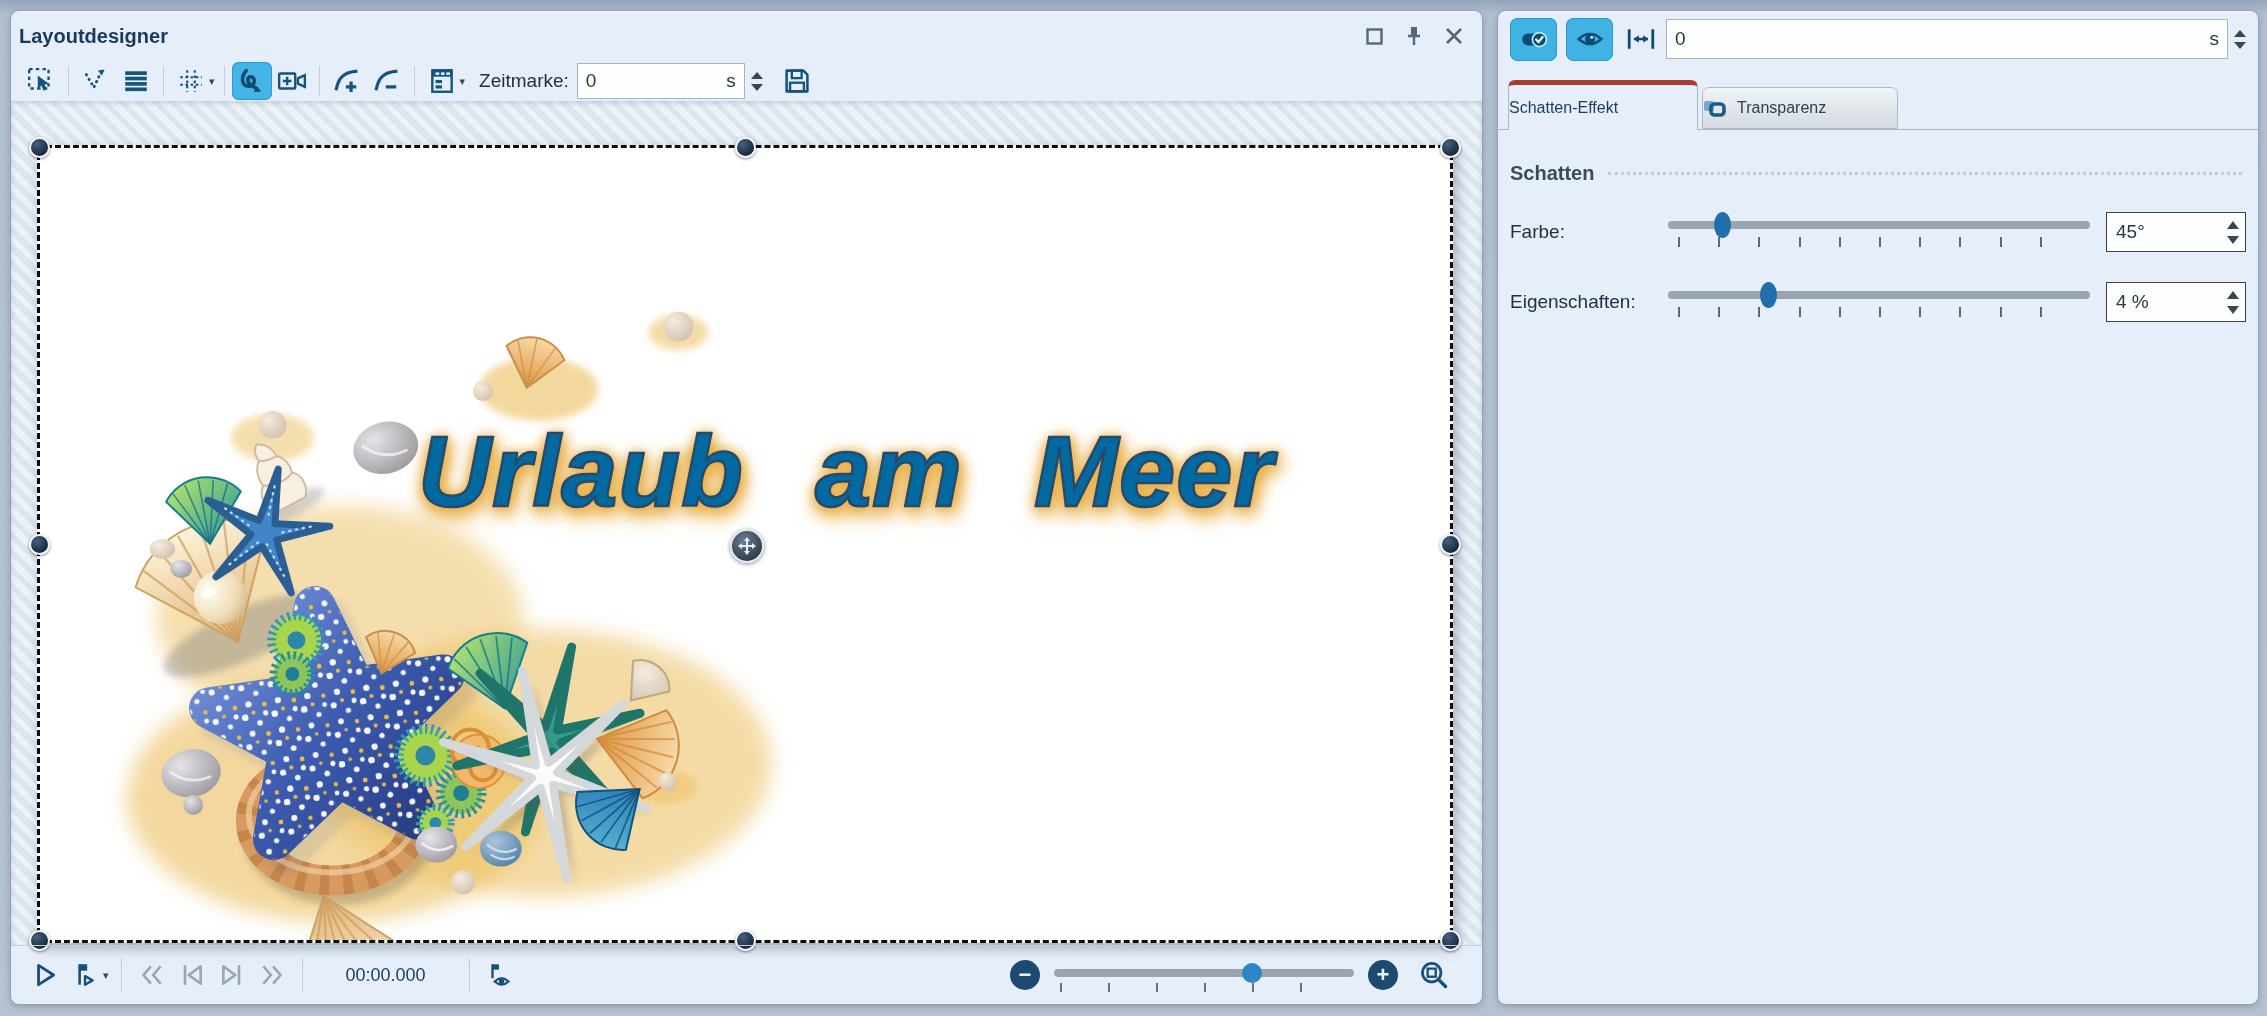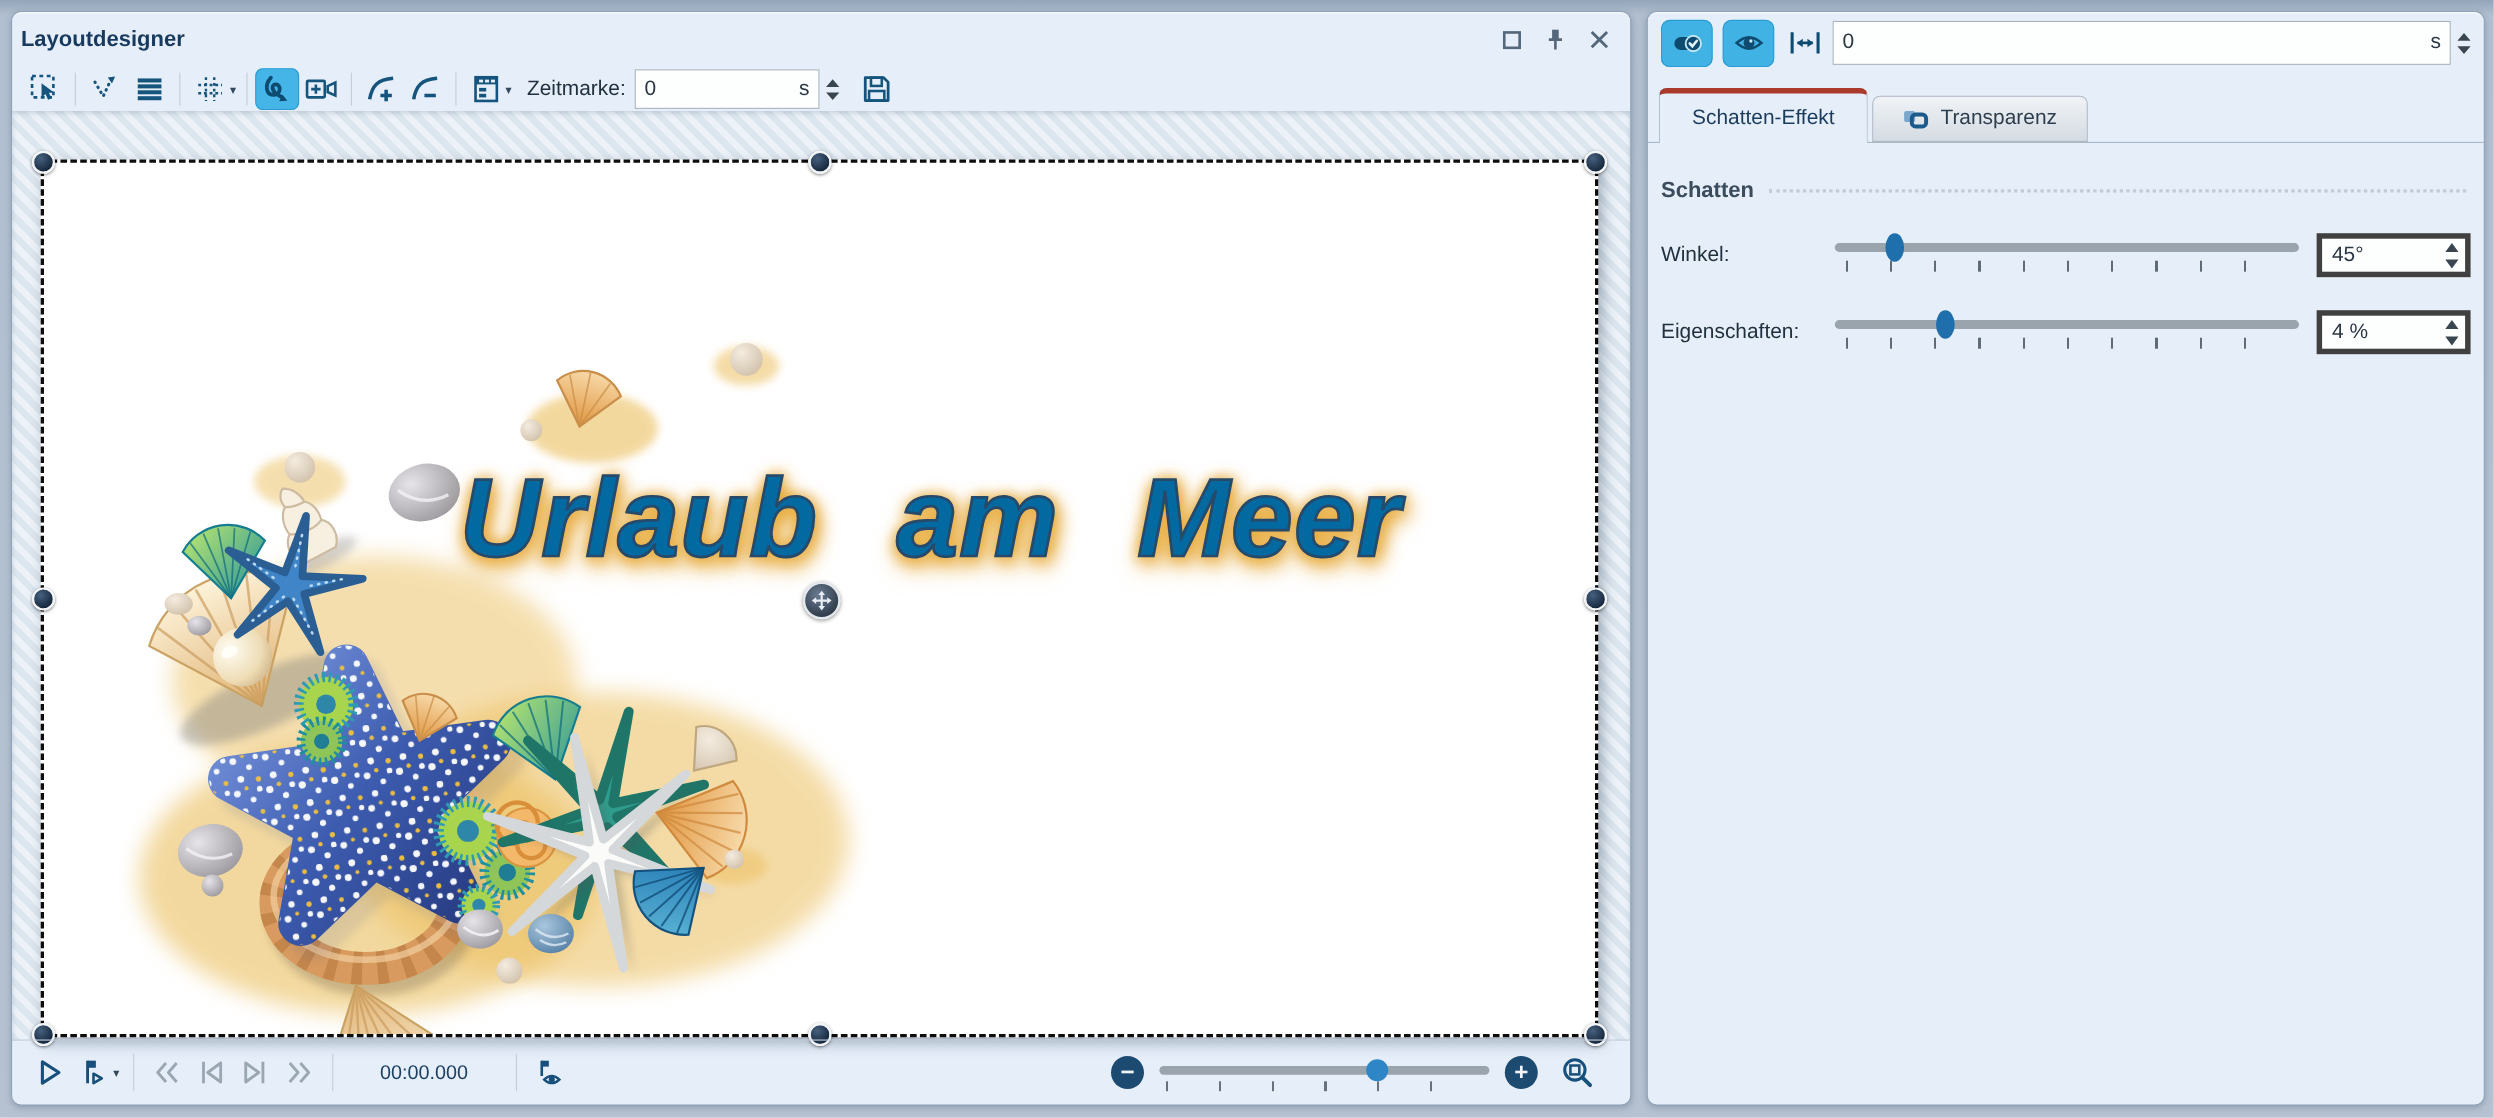--- a/index.html
+++ b/index.html
@@ -90,21 +90,21 @@
     background:repeating-linear-gradient(to right,#66727e 0 2px,transparent 2px 16.66%);}
   .zoom-slider .thumb{position:absolute;top:6px;width:20px;height:20px;border-radius:50%;background:#2e86c6;margin-left:-10px;}
   .fit-btn{margin-left:16px;}
 
   
   .props-toolbar{height:56px;display:flex;align-items:center;padding:0 12px;}
   .prop-btn{width:47px;height:43px;border-radius:8px;background:#41b2e4;box-shadow:inset 0 0 0 1px #2d9bd1;display:flex;align-items:center;justify-content:center;margin-right:9px;flex:0 0 auto;}
   .duration-icon{margin:0 10px 0 4px;flex:0 0 auto;display:flex;}
   .props-toolbar .spin-input{flex:1;}
   .tabs{display:flex;align-items:flex-end;height:50px;border-bottom:1px solid #a9b8c8;margin-top:12px;padding-left:10px;}
-  .tab{box-sizing:border-box;display:flex;align-items:center;justify-content:center;gap:8px;font-size:19px;}
+  .tab{box-sizing:border-box;display:flex;align-items:center;justify-content:flex-start;gap:8px;font-size:16px;}
   .tab.active{
     height:50px;background:#e5eef9;border:1px solid #a9b8c8;border-bottom:none;
     border-top:5px solid #a93a2c;border-radius:7px 7px 0 0;color:#1b3c5e;width:190px;position:relative;z-index:2;margin-bottom:-1px;
   }
   .tab.inactive{
     height:42px;background:linear-gradient(180deg,#f0f3f6,#d4dbe2);border:1px solid #b1bac3;
     border-radius:7px 7px 0 0;color:#2f3e4e;width:196px;margin-left:4px;
   }
   .props-content{padding:4px 12px 0 12px;}
   .prop-row{display:flex;align-items:center;margin-top:24px;}
@@ -115,21 +115,21 @@
   .section-rule{flex:1;border-top:3px dotted #c3cbd3;height:0;margin-right:4px;}
   .color-combo{flex:1;height:42px;border:1px solid #9fb0c0;border-radius:9px;background:linear-gradient(180deg,#e3eaf1,#c9d4df);display:flex;align-items:stretch;margin-right:8px;overflow:hidden;}
   .color-swatch{flex:1;margin:5px;border-radius:4px;border:1px solid #eef1f4;background:#dda31d;}
   .combo-arrow{width:42px;border-left:1px solid #9fb0c0;display:flex;align-items:center;justify-content:center;}
   .combo-arrow i{width:0;height:0;border-left:8px solid transparent;border-right:8px solid transparent;border-top:10px solid #3c4a58;}
   .slider-wrap{flex:1;position:relative;height:46px;margin-right:16px;}
   .slider-wrap .track{position:absolute;left:0;right:0;top:12px;height:8px;border-radius:4px;background:#9aa4ac;}
   .slider-wrap .ticks{position:absolute;left:10px;right:10px;top:28px;height:10px;
     background:repeating-linear-gradient(to right,#5f6b76 0 2px,transparent 2px 10%);}
   .slider-wrap .thumb{position:absolute;top:3px;width:17px;height:26px;border-radius:50%;background:#1f6fad;margin-left:-9px;}
-  .value-box{width:140px;flex:0 0 auto;display:flex;align-items:center;height:40px;background:#fdfffe;border:5px solid #404040;padding:0 6px 0 9px;box-sizing:border-box;}
+  .value-box{width:140px;flex:0 0 auto;display:flex;align-items:center;height:40px;background:#fdfffe;border:1px solid #404040;padding:0 6px 0 9px;box-sizing:border-box;}
   .value-box .val{flex:1;font-size:19px;color:#2b3744;}
   .vspin{display:flex;flex-direction:column;gap:7px;}
   .vspin i{width:0;height:0;border-left:6px solid transparent;border-right:6px solid transparent;display:block;}
   .vspin i.up{border-bottom:8px solid #3a464f;}
   .vspin i.dn{border-top:8px solid #3a464f;}
 </style>
 </head>
 <body>
 
 <section class="panel" id="left-panel">
@@ -615,21 +615,21 @@
   <div class="props-content">
 
 
     <div class="section-row">
       <span class="section-title">Schatten</span>
       <span class="section-rule"></span>
     </div>
 
 
     <div class="prop-row">
-      <span class="prop-label">Winkel:</span>
+      <span class="prop-label">Farbe:</span>
       <div class="slider-wrap">
         <div class="track"></div>
           <div class="ticks"></div>
         <div class="thumb" style="left: 13%;"></div>
       </div>
       <div class="value-box">
         <span class="val">45°</span>
         <span class="vspin">
             <i class="up"></i>
             <i class="dn"></i>

